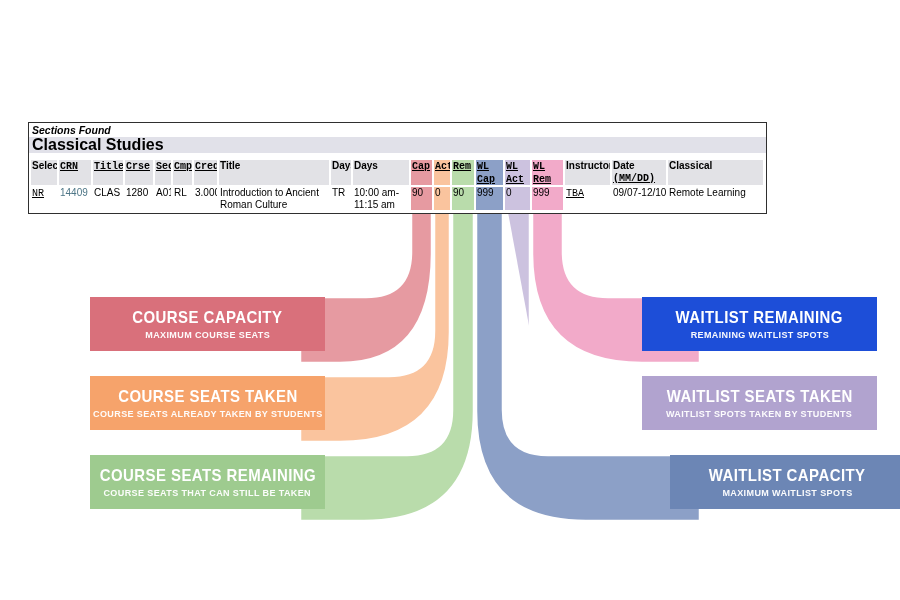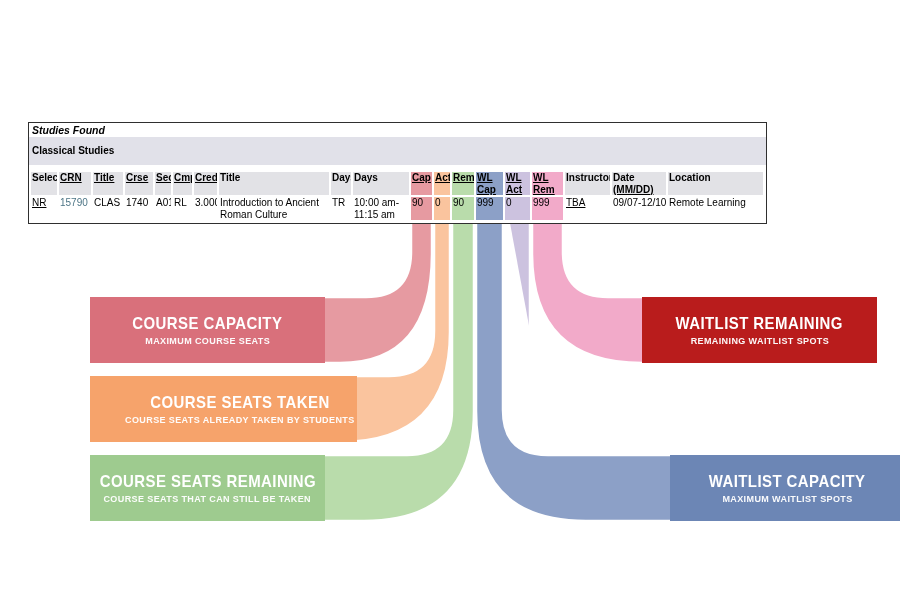--- a/index.html
+++ b/index.html
@@ -4,33 +4,33 @@
 <style>
   html,body{margin:0;padding:0;background:#fff;}
   .canvas{position:relative;width:900px;height:600px;overflow:hidden;background:#fff;
           font-family:"Liberation Sans",sans-serif;}
   .ribbons{position:absolute;left:0;top:0;z-index:1;}
 
   
   .tbl-wrap{position:absolute;left:28px;top:122px;width:737px;border:1px solid #2f2f2f;
             background:#fff;z-index:2;color:#000;padding-bottom:1px;}
   .sections-title{font-style:italic;font-weight:bold;font-size:10.5px;padding:1px 3px;line-height:12px;}
-  .subject-band{font-weight:bold;font-size:10px;background:#e1e1e9;padding:8px 3px;
+  .subject-band{font-weight:bold;font-size:16px;background:#e1e1e9;padding:2px 3px;
                 line-height:12px;margin-bottom:5px;}
   table.sections{border-collapse:separate;border-spacing:2px;table-layout:fixed;width:733px;}
   th,td{vertical-align:top;text-align:left;padding:0 1px;font-size:10px;line-height:11.5px;
         overflow:hidden;}
   th{background:#e2e2e6;font-weight:bold;white-space:nowrap;}
   td{background:#fff;white-space:nowrap;}
   td.wrap{white-space:normal;}
-  .u{text-decoration:underline;}
+  .u{text-decoration:underline;font-family:Liberation Mono, monospace;}
   .crn-link{color:#4d7586;text-decoration:none;}
 
   
-  .lbox{position:absolute;width:235px;height:66px;display:flex;flex-direction:column;
+  .lbox{position:absolute;width:235px;height:54px;display:flex;flex-direction:column;
         justify-content:center;align-items:center;color:#fff;z-index:3;text-align:center;}
   .lbox .t{font-weight:bold;font-size:17px;letter-spacing:.5px;transform:scaleX(.88);
            white-space:nowrap;line-height:18px;}
   .lbox .s{font-weight:bold;font-size:9.5px;letter-spacing:.4px;transform:scaleX(.95);
            white-space:nowrap;margin-top:3px;opacity:.97;line-height:10px;}
   .pos-l1{left:90px;top:297px;} .pos-l2{left:90px;top:376px;} .pos-l3{left:90px;top:455px;}
   .pos-r1{left:642px;top:297px;} .pos-r2{left:642px;top:376px;} .pos-r3{left:670px;top:455px;}
 </style>
 </head>
 <body>
@@ -42,21 +42,21 @@
       <path d="M452,196 H474 V411 Q474,521 364,521 H300 V455 H407 Q452,455 452,410 Z" fill="#b9dcab"></path>
       <path d="M434,196 H450 V332 Q450,442 340,442 H300 V376 H389 Q434,376 434,331 Z" fill="#fac49e"></path>
       <path d="M411,196 H432 V253 Q432,363 340,363 H300 V297 H366 Q411,297 411,252 Z" fill="#e69aa1"></path>
       <path d="M476,196 H503 V410 Q503,455 548,455 H700 V521 H586 Q476,521 476,411 Z" fill="#8ca0c7"></path>
       <path d="M505,196 H530 V331 Qv530,376 575,376 H700 V442 H615 Q505,442 505,332 Z" fill="#ccc2df"></path>
       <path d="M532,196 H563 V252 Q563,297 608,297 H700 V363 H642 Q532,363 532,253 Z" fill="#f2aac9"></path>
     </g>
   </svg>
 
   <div class="tbl-wrap">
-    <div class="sections-title">Studies Found</div>
+    <div class="sections-title">Sections Found</div>
     <div class="subject-band">Classical Studies</div>
     <table class="sections">
       <colgroup>
         <col style="width:26px">
           <col style="width:32px">
           <col style="width:30px">
         <col style="width:28px">
           <col style="width:16px">
           <col style="width:19px">
         <col style="width:23px">
@@ -86,27 +86,27 @@
         <th><span>Days</span></th>
         <th><span>Days</span></th>
         <th style="background: rgb(230, 154, 161);"><span class="u">Cap</span></th>
         <th style="background: rgb(250, 196, 158);"><span class="u">Act</span></th>
         <th style="background: rgb(185, 220, 171);"><span class="u">Rem</span></th>
         <th style="background: rgb(140, 160, 199);"><span class="u">WL</span><br><span class="u">Cap</span></th>
         <th style="background: rgb(204, 194, 223);"><span class="u">WL</span><br><span class="u">Act</span></th>
         <th style="background: rgb(242, 170, 201);"><span class="u">WL</span><br><span class="u">Rem</span></th>
         <th><span>Instructor</span></th>
         <th><span>Date</span><br><span class="u">(MM/DD)</span></th>
-        <th><span>Location</span></th>
+        <th><span>Classical</span></th>
       </tr>
       <tr>
         <td><span class="u">NR</span></td>
-        <td><span class="crn-link">15790</span></td>
+        <td><span class="crn-link">14409</span></td>
         <td>CLAS</td>
-        <td>1740</td>
+        <td>1280</td>
         <td>A01</td>
         <td>RL</td>
         <td>3.000</td>
         <td class="wrap">Introduction to Ancient Roman Culture</td>
         <td>TR</td>
         <td class="wrap">10:00 am-11:15 am</td>
         <td style="background: rgb(230, 154, 161);">90</td>
         <td style="background: rgb(250, 196, 158);">0</td>
         <td style="background: rgb(185, 220, 171);">90</td>
         <td style="background: rgb(140, 160, 199);">999</td>
@@ -117,30 +117,34 @@
         <td>Remote Learning</td>
       </tr>
     </tbody>
       </table>
   </div>
 
   <div class="lbox pos-l1" style="background: rgb(217, 112, 123);">
     <div class="t">COURSE CAPACITY</div>
     <div class="s">MAXIMUM COURSE SEATS</div>
   </div>
-  <div class="lbox pos-l2" style="background: rgb(246, 163, 107); padding-left: 32px;">
+  <div class="lbox pos-l2" style="background: rgb(246, 163, 107);">
     <div class="t">COURSE SEATS TAKEN</div>
     <div class="s">COURSE SEATS ALREADY TAKEN BY STUDENTS</div>
   </div>
   <div class="lbox pos-l3" style="background: rgb(158, 203, 143);">
     <div class="t">COURSE SEATS REMAINING</div>
     <div class="s">COURSE SEATS THAT CAN STILL BE TAKEN</div>
   </div>
-  <div class="lbox pos-r1" style="background: #b91c1c;">
+  <div class="lbox pos-r1" style="background: #1d4ed8;">
     <div class="t">WAITLIST REMAINING</div>
     <div class="s">REMAINING WAITLIST SPOTS</div>
+  </div>
+  <div class="lbox pos-r2" style="background: rgb(177, 163, 207);">
+    <div class="t">WAITLIST SEATS TAKEN</div>
+    <div class="s">WAITLIST SPOTS TAKEN BY STUDENTS</div>
   </div>
   <div class="lbox pos-r3" style="background: rgb(108, 134, 181);">
     <div class="t">WAITLIST CAPACITY</div>
     <div class="s">MAXIMUM WAITLIST SPOTS</div>
   </div>
 
 </div>
 
 </body></html>

